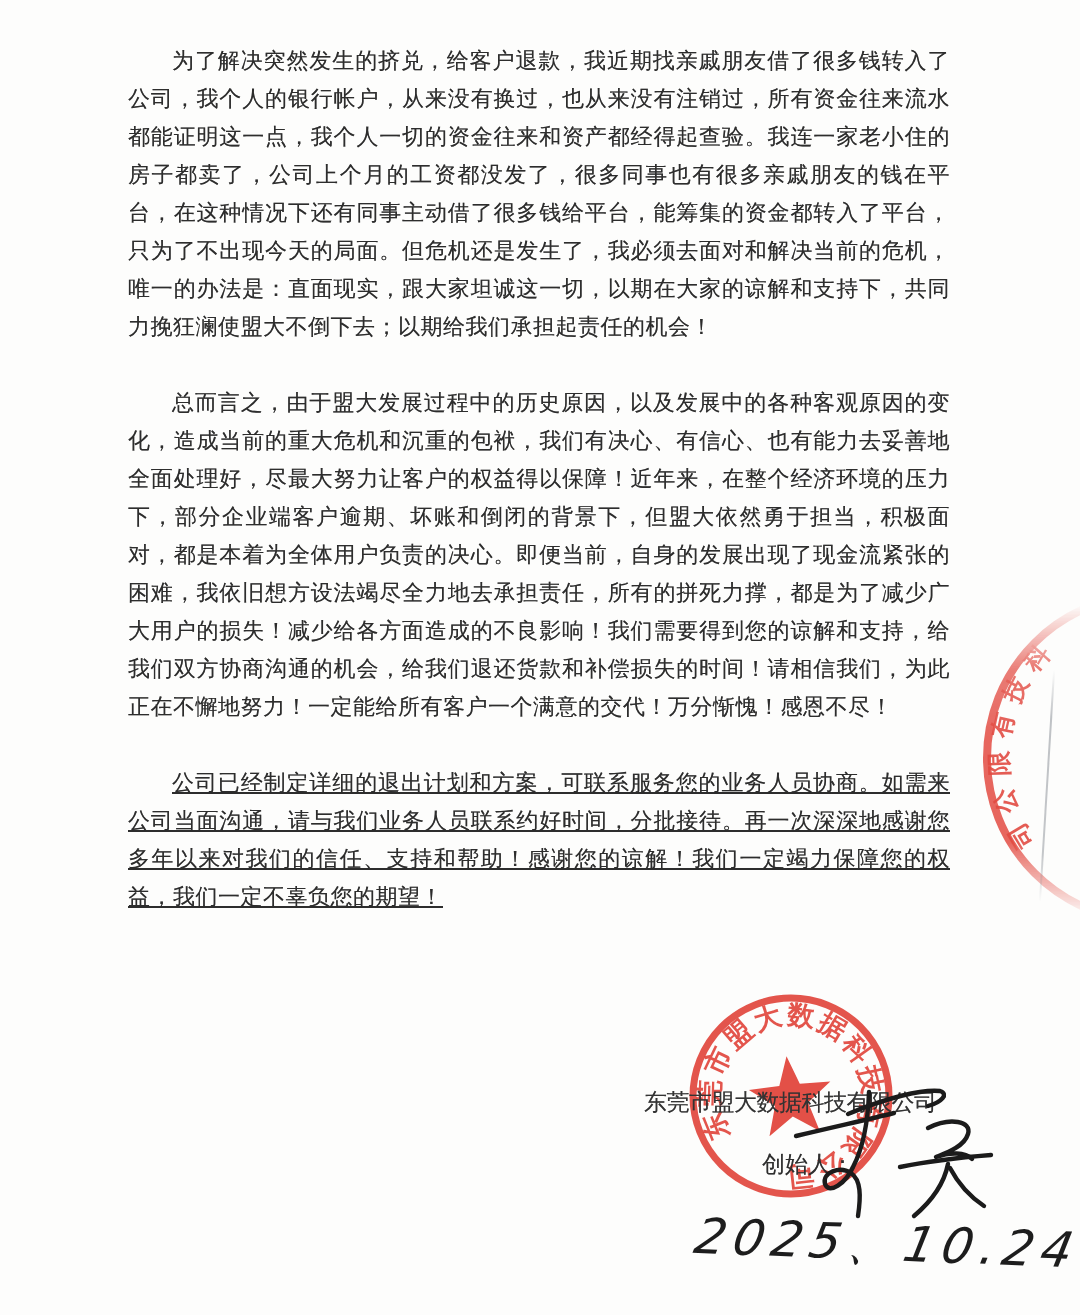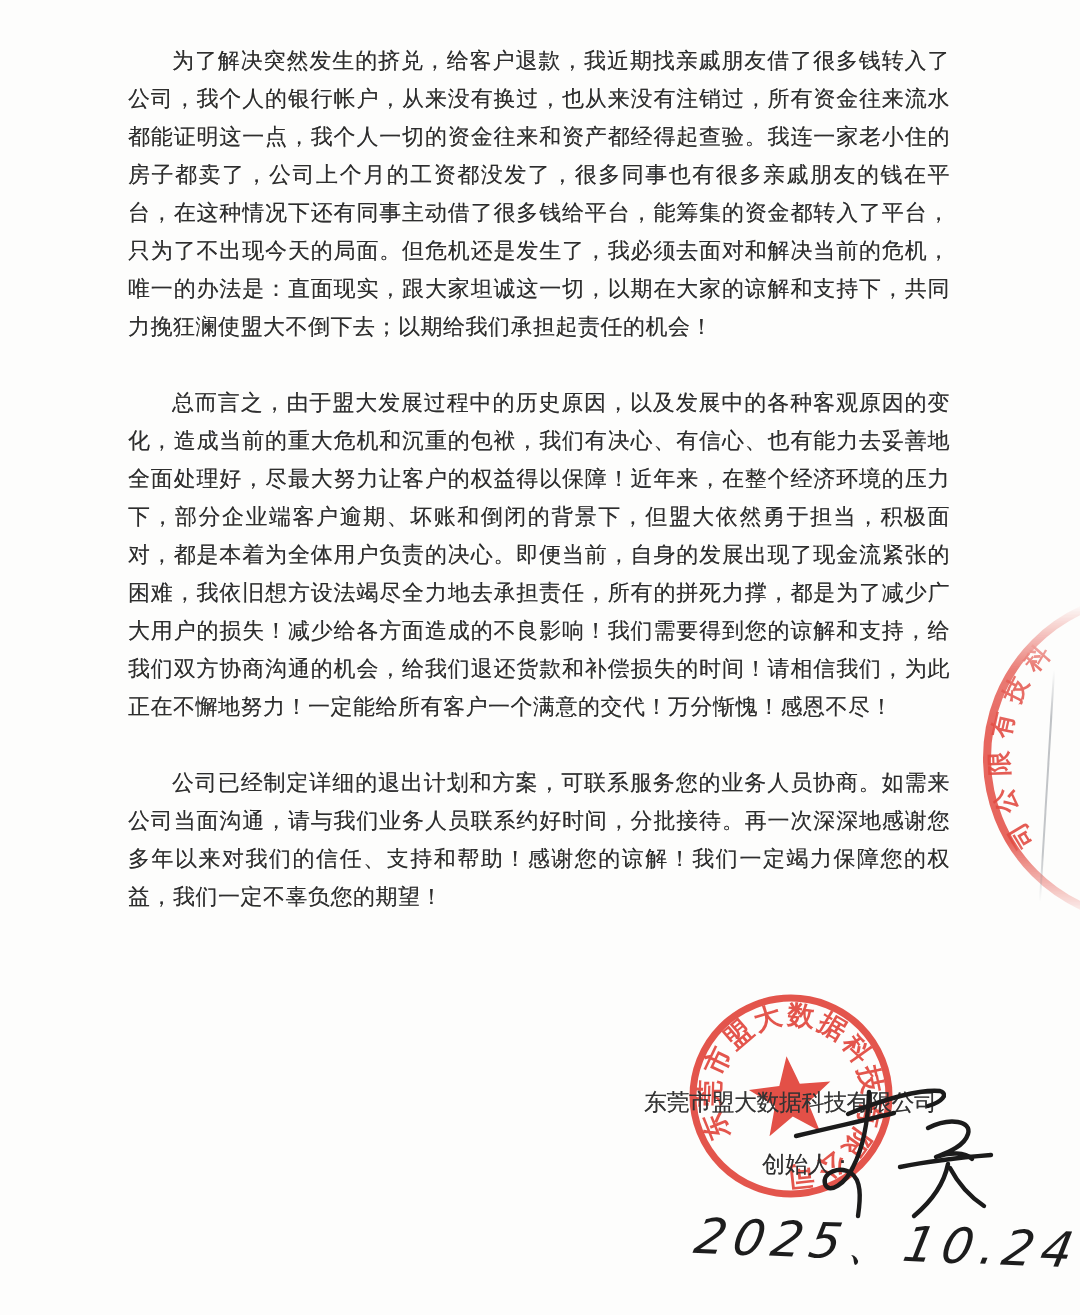--- a/index.html
+++ b/index.html
@@ -15,21 +15,21 @@
   }
   
   .letter-body{
     position:absolute;left:128px;top:42px;width:822px;
     font-size:22px;line-height:38px;
     color:#2d2d2d;
     text-align:justify;
     text-shadow:0 0 .6px rgba(45,45,45,.55);
   }
   .letter-body p{margin:0 0 38px 0;text-indent:2em;letter-spacing:.5px;}
-  .letter-body p:last-child{margin-bottom:0;}
+  .letter-body p:last-child{margin-bottom:0;text-decoration:underline;}
 
   
   .company-line{
     position:absolute;left:644px;top:1087px;
     font-size:23px;color:#333;letter-spacing:-.5px;
     text-shadow:0 0 .6px rgba(45,45,45,.5);
     white-space:nowrap;
   }
   .founder-line{
     position:absolute;left:762px;top:1149px;

